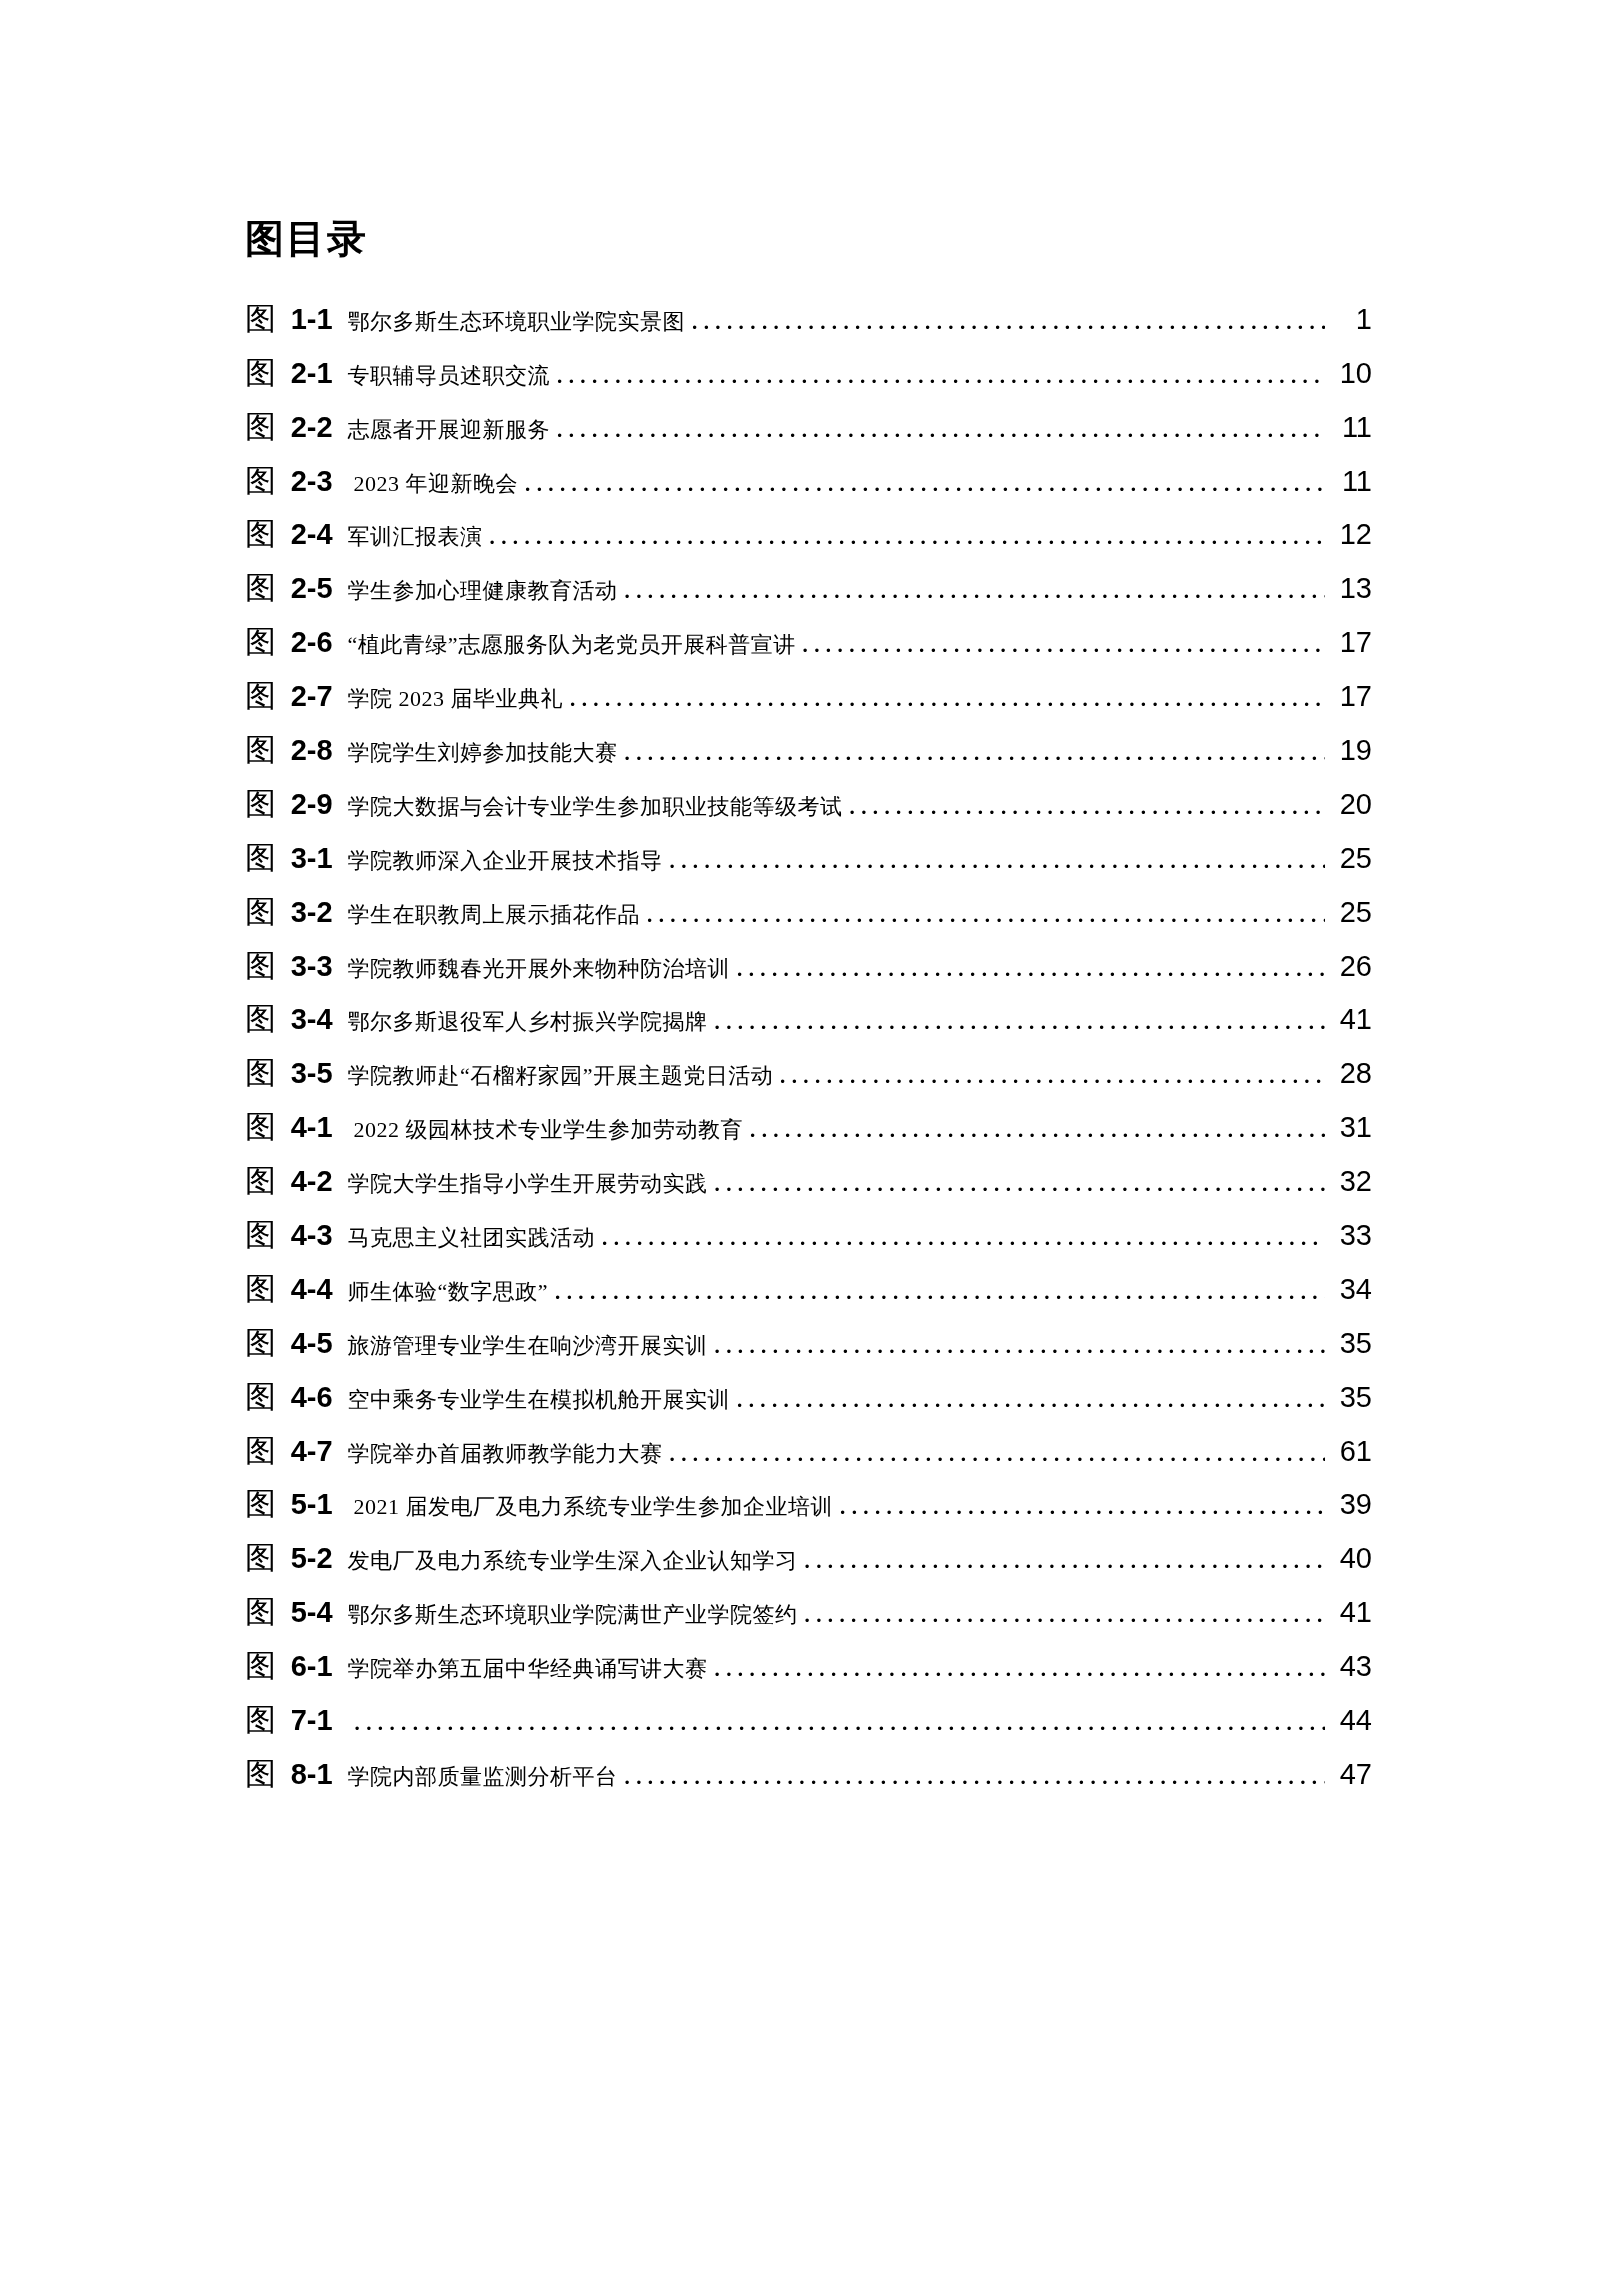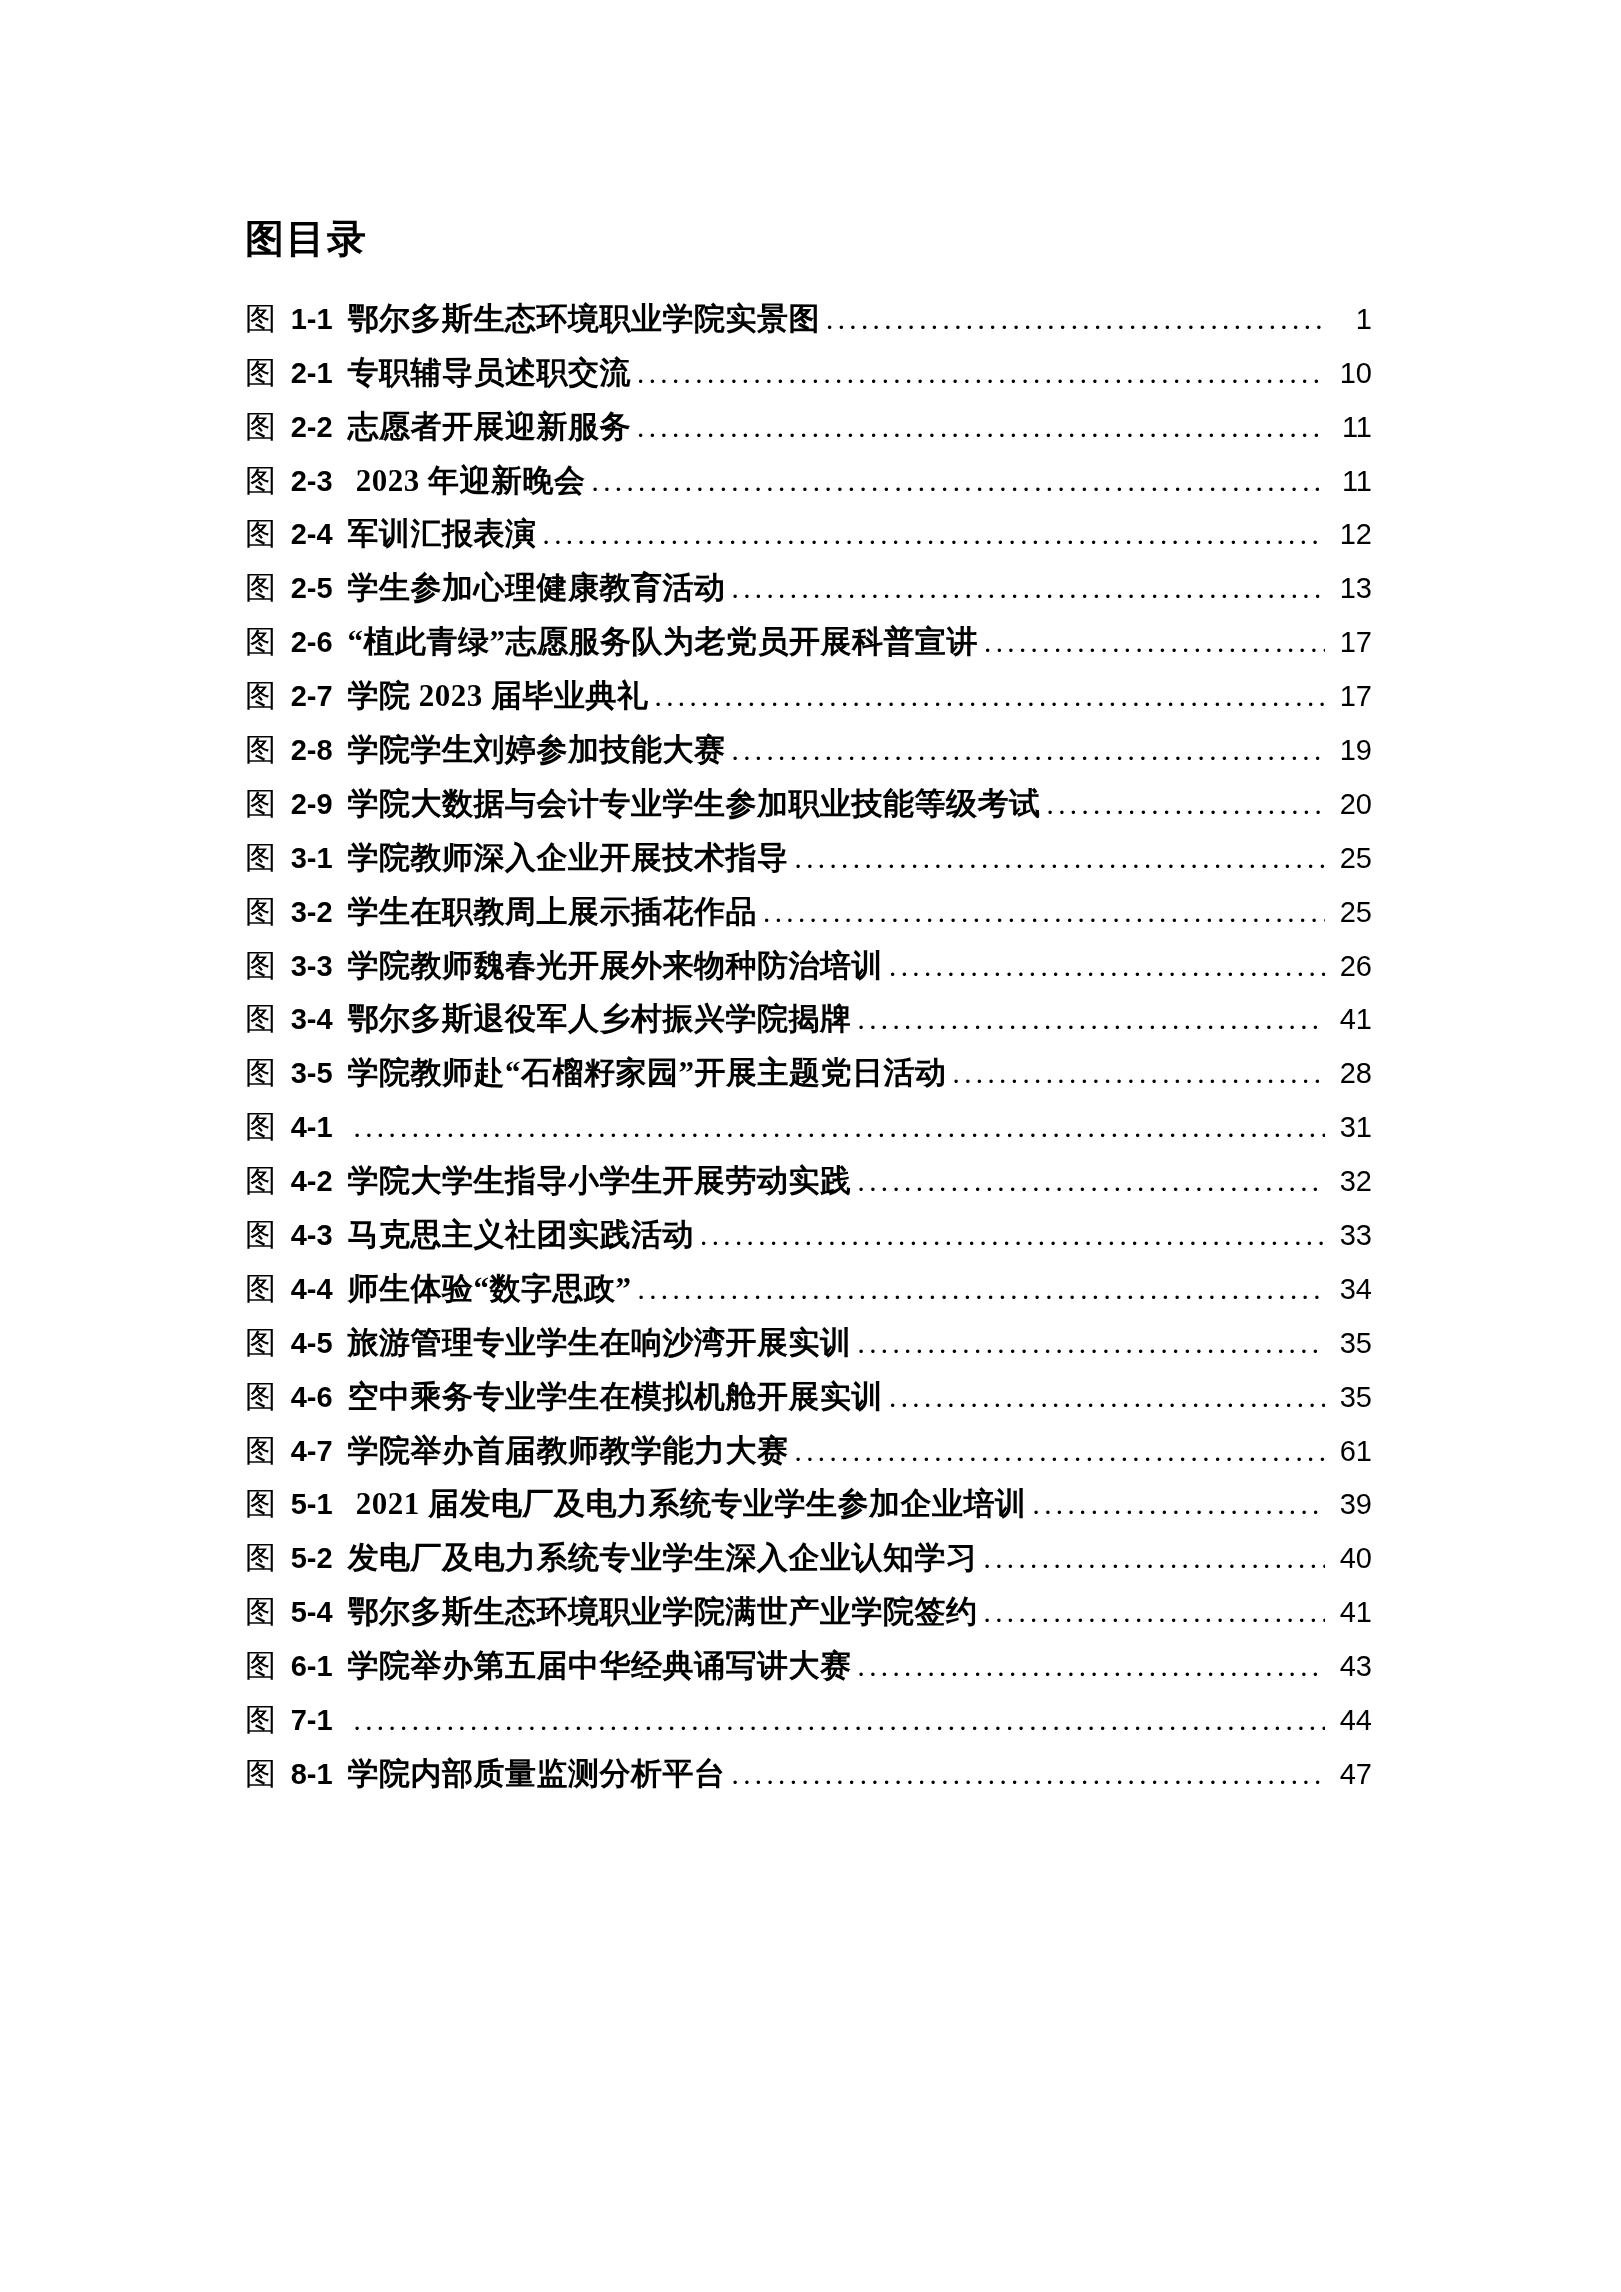--- a/index.html
+++ b/index.html
@@ -47,25 +47,24 @@
     flex: 0 0 auto;
   }
   .fig-no {
     font-family: "Liberation Sans", "DejaVu Sans", sans-serif;
     font-size: 29px;
     font-weight: 600;
     margin-right: 15px;
     flex: 0 0 auto;
   }
   .fig-title {
-    font-size: 31px;
+    font-size: 22px;
     white-space: pre;
     flex: 0 0 auto;
     letter-spacing: 0.5px;
-    font-weight: bold;
   }
   .leader-dots {
     flex: 1 1 auto;
     overflow: hidden;
     margin: 0 3.9px 0 5.9px;
     min-width: 9.8px;
   }
   .leader-dots::after {
     content: "....................................................................................................................................................................";
     font-family: "Liberation Serif", "DejaVu Serif", serif;
@@ -203,20 +202,21 @@
     <span class="fig-prefix">图</span>
     <span class="fig-no">3-5</span>
     <span class="fig-title">学院教师赴“石榴籽家园”开展主题党日活动</span>
     <span class="leader-dots"></span>
     <span class="fig-page">28</span>
   </div>
 
   <div class="toc-row">
     <span class="fig-prefix">图</span>
     <span class="fig-no">4-1</span>
+    <span class="fig-title"> 2022 级园林技术专业学生参加劳动教育</span>
     <span class="leader-dots"></span>
     <span class="fig-page">31</span>
   </div>
 
   <div class="toc-row">
     <span class="fig-prefix">图</span>
     <span class="fig-no">4-2</span>
     <span class="fig-title">学院大学生指导小学生开展劳动实践</span>
     <span class="leader-dots"></span>
     <span class="fig-page">32</span>

